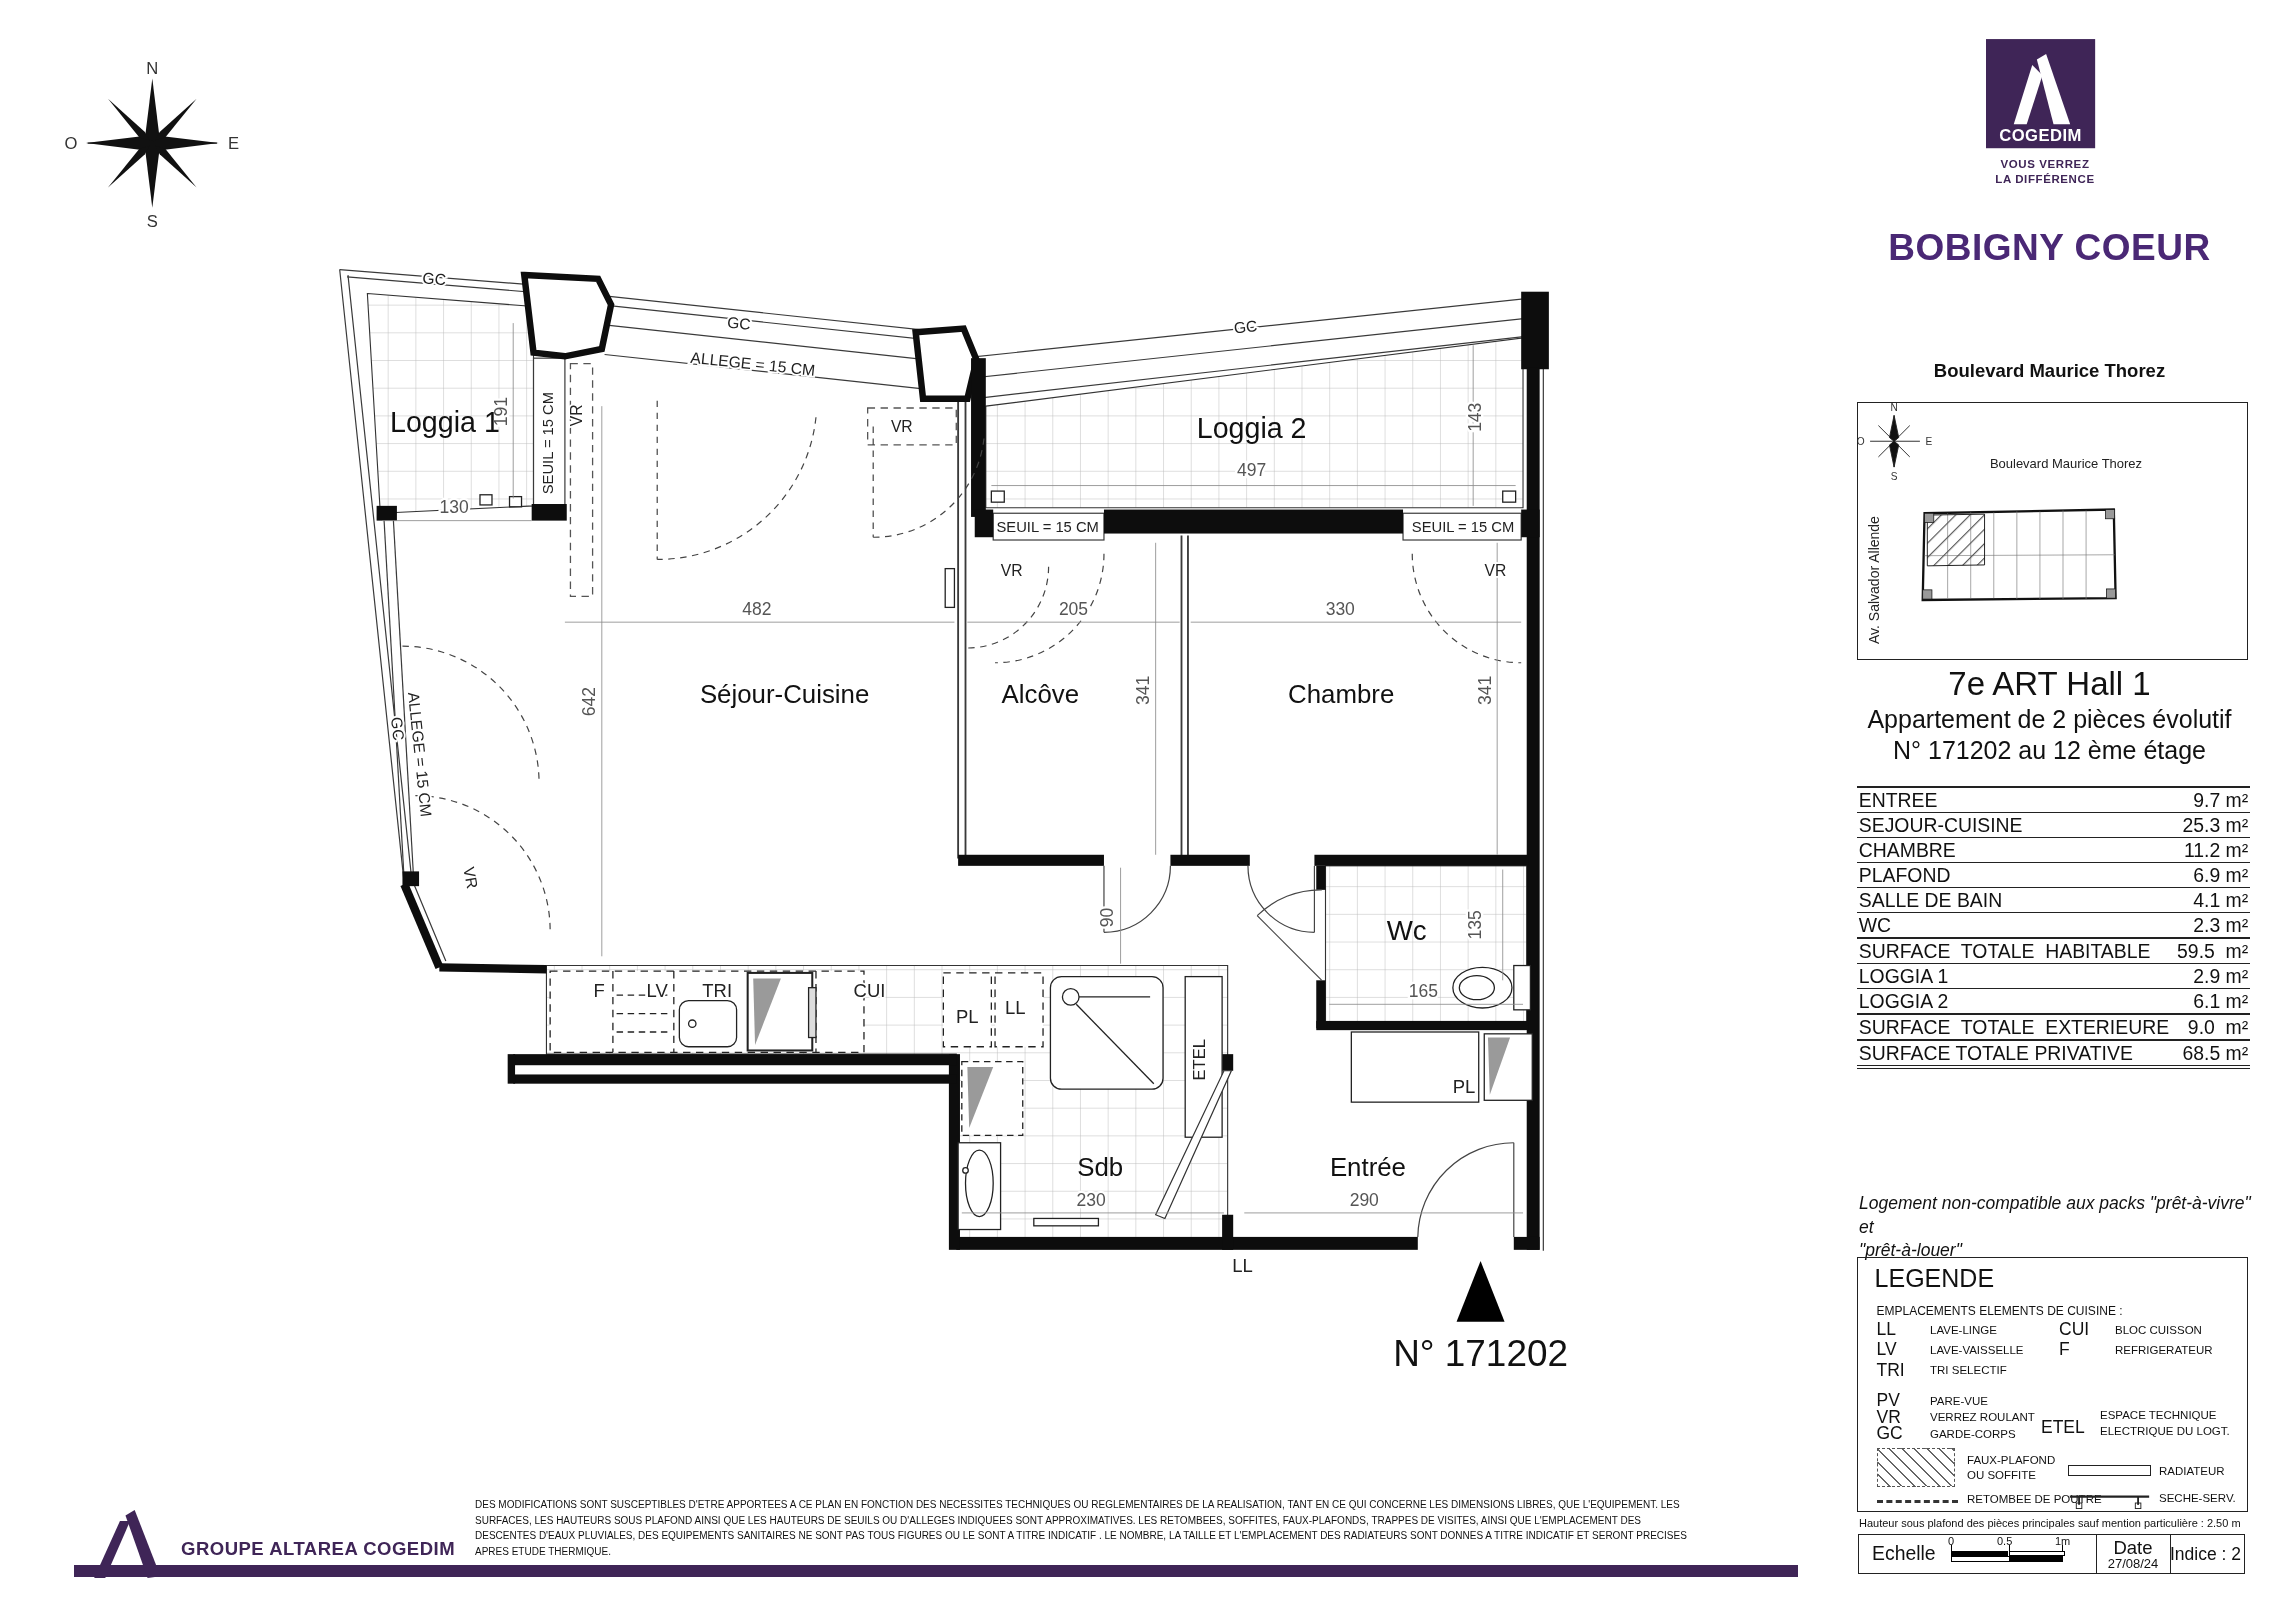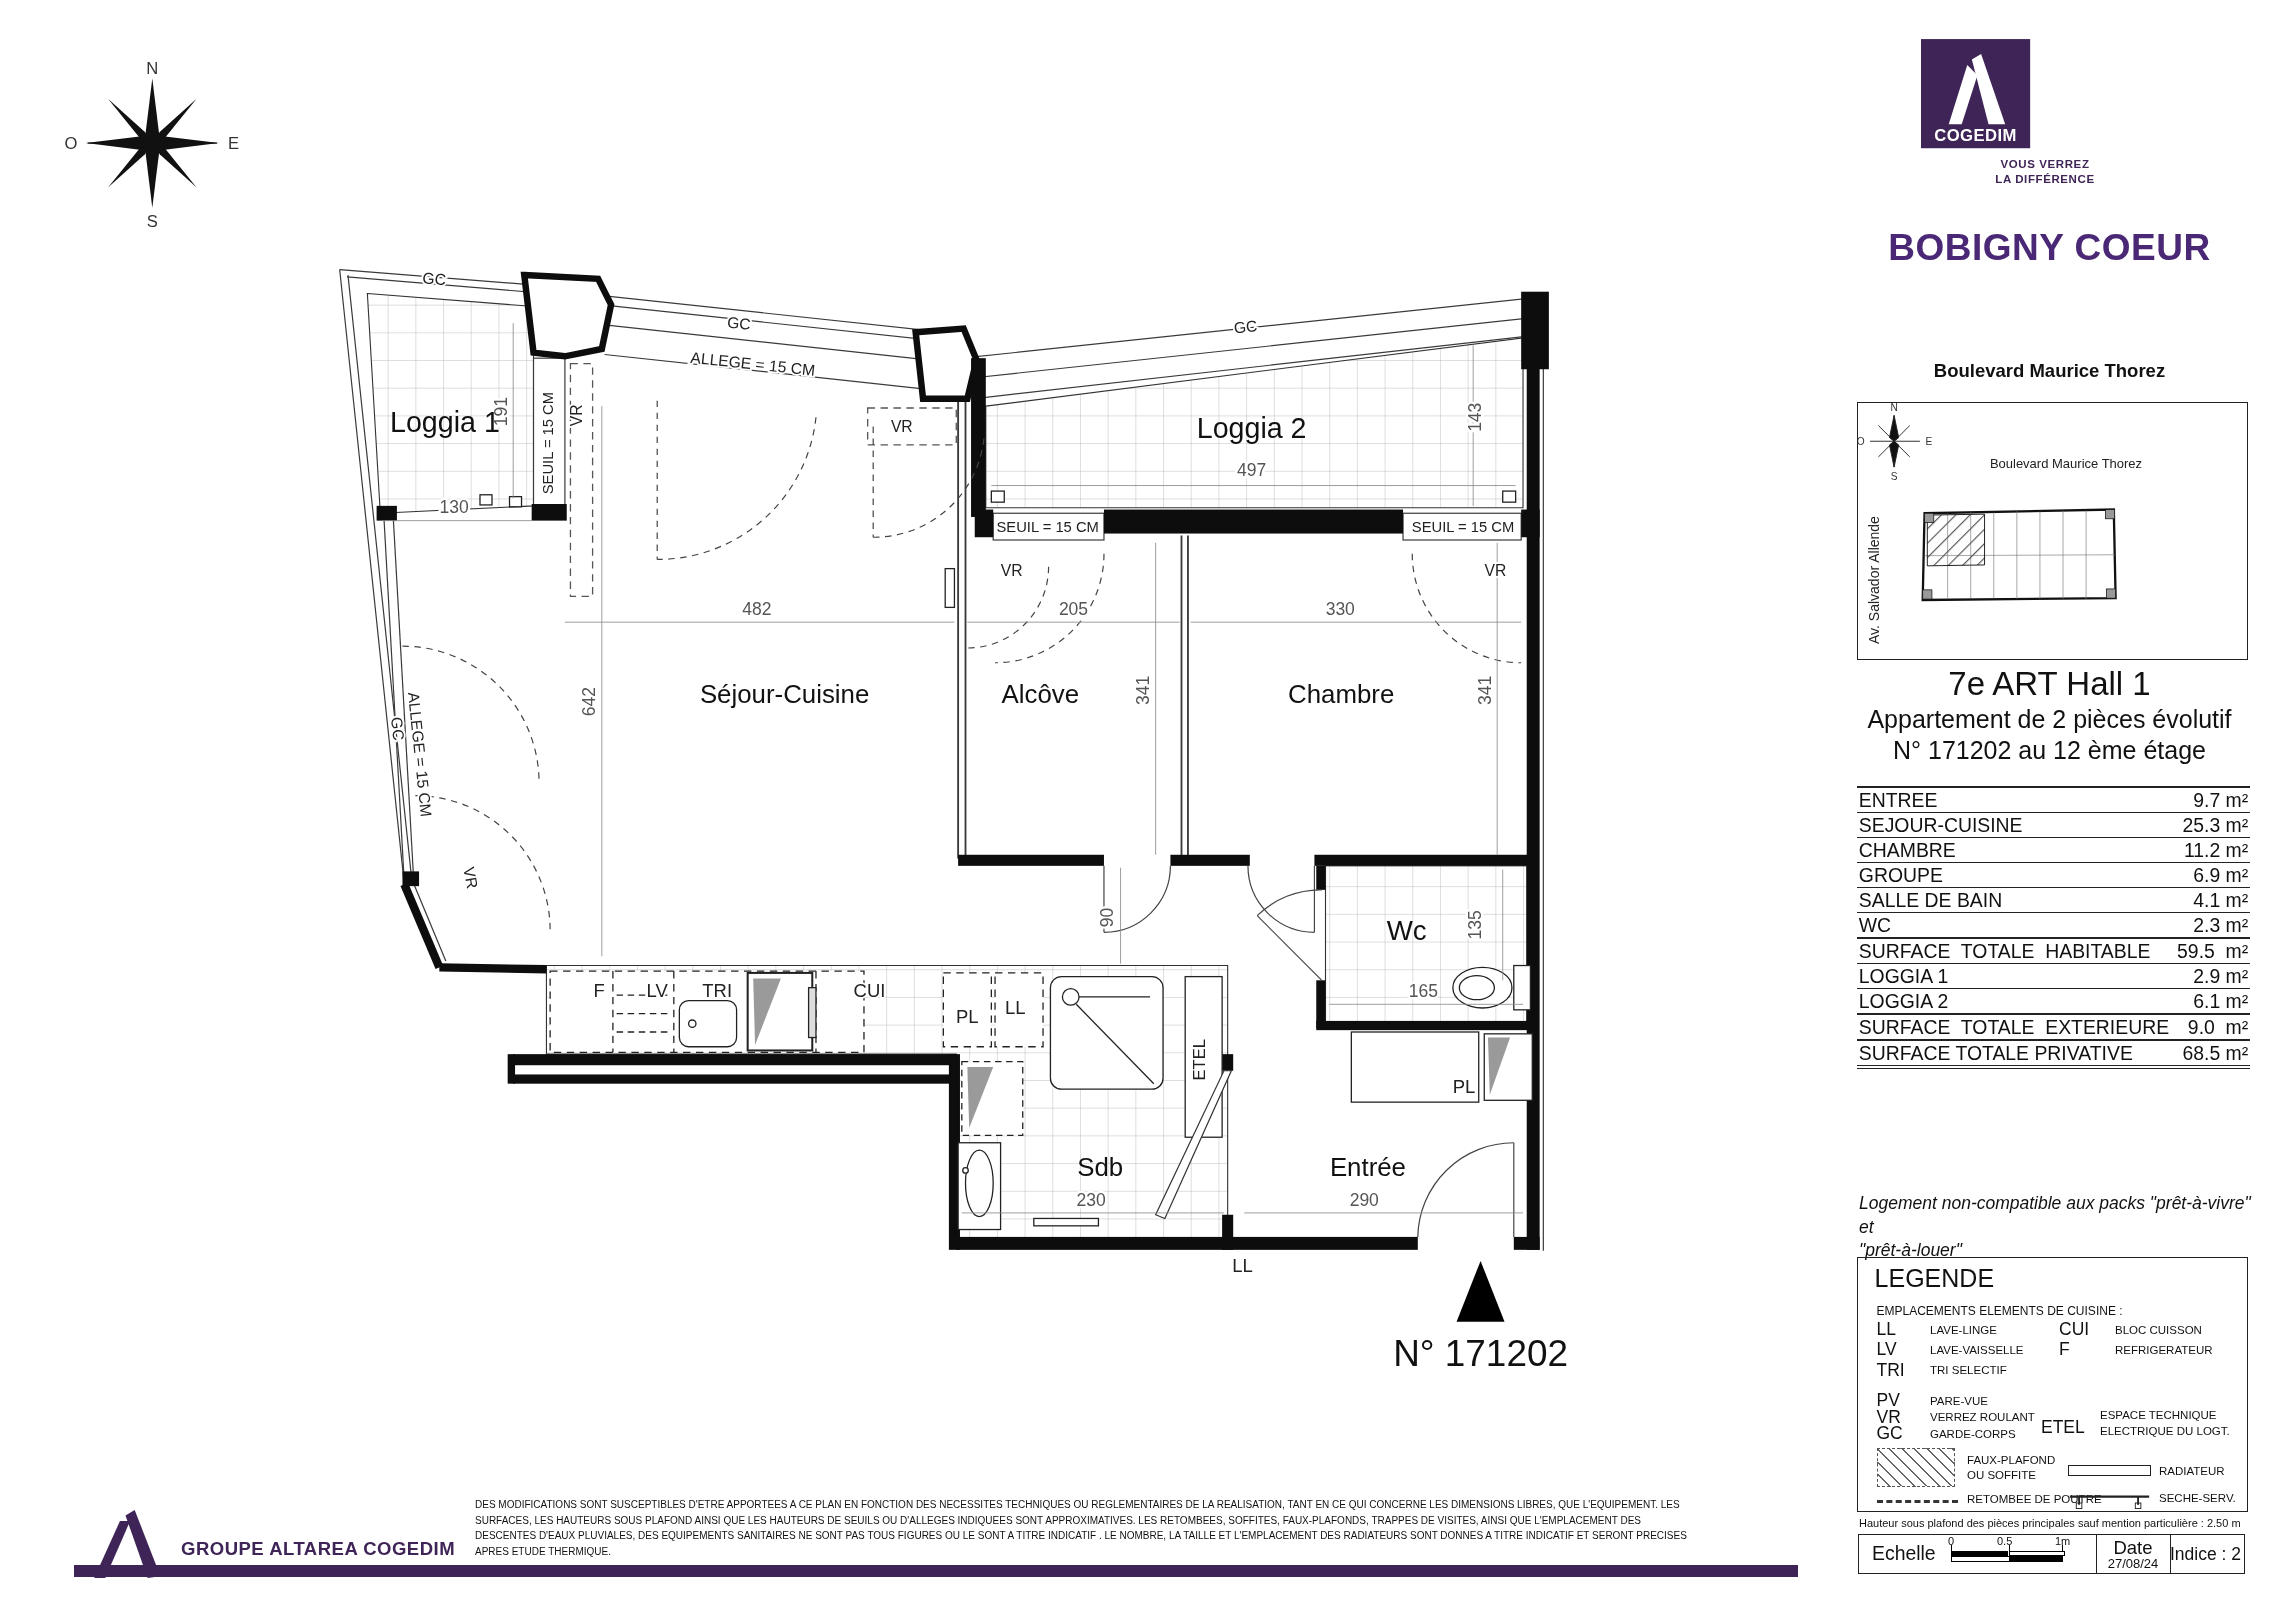--- a/index.html
+++ b/index.html
@@ -301,21 +301,21 @@
       </g>
       <polygon points="2088,558 2150,557 2150,612 2088,613" fill="url(#hatch)" stroke-width="1"></polygon>
       <rect x="2085" y="556" width="10" height="10" fill="#999" stroke-width="0.8"></rect>
       <rect x="2281" y="552" width="10" height="10" fill="#999" stroke-width="0.8"></rect>
       <rect x="2083" y="639" width="10" height="10" fill="#999" stroke-width="0.8"></rect>
       <rect x="2282" y="638" width="10" height="10" fill="#999" stroke-width="0.8"></rect>
     </g>
   </g>
 </svg>
 
-<div class="abs" style="left:1921px;top:39px;width:111px;height:113px;">
+<div class="abs" style="left:1986px;top:39px;width:111px;height:113px;">
   <svg width="111" height="113" viewBox="0 0 120 122">
     <rect x="0" y="0" width="118" height="118" fill="var(--purple,#3F2557)"></rect>
     <polygon points="30,92 50,28 61,39 44,92" fill="#fff"></polygon>
     <polygon points="55,22 65,16 91,92 73,92" fill="#fff"></polygon>
     <text x="59" y="110" text-anchor="middle" font-size="18" font-weight="bold" fill="#fff" letter-spacing="0.5">COGEDIM</text>
   </svg>
 </div>
 <div class="abs logo-tag">
   <div>VOUS VERREZ</div>
   <div>LA DIFFÉRENCE</div>
@@ -341,21 +341,21 @@
     </div>
   <div class="trow">
       <span>SEJOUR-CUISINE</span>
       <span>25.3 m²</span>
     </div>
   <div class="trow">
       <span>CHAMBRE</span>
       <span>11.2 m²</span>
     </div>
   <div class="trow">
-      <span>GROUPE</span>
+      <span>PLAFOND</span>
       <span>6.9 m²</span>
     </div>
   <div class="trow">
       <span>SALLE DE BAIN</span>
       <span>4.1 m²</span>
     </div>
   <div class="trow">
       <span>WC</span>
       <span>2.3 m²</span>
     </div>

